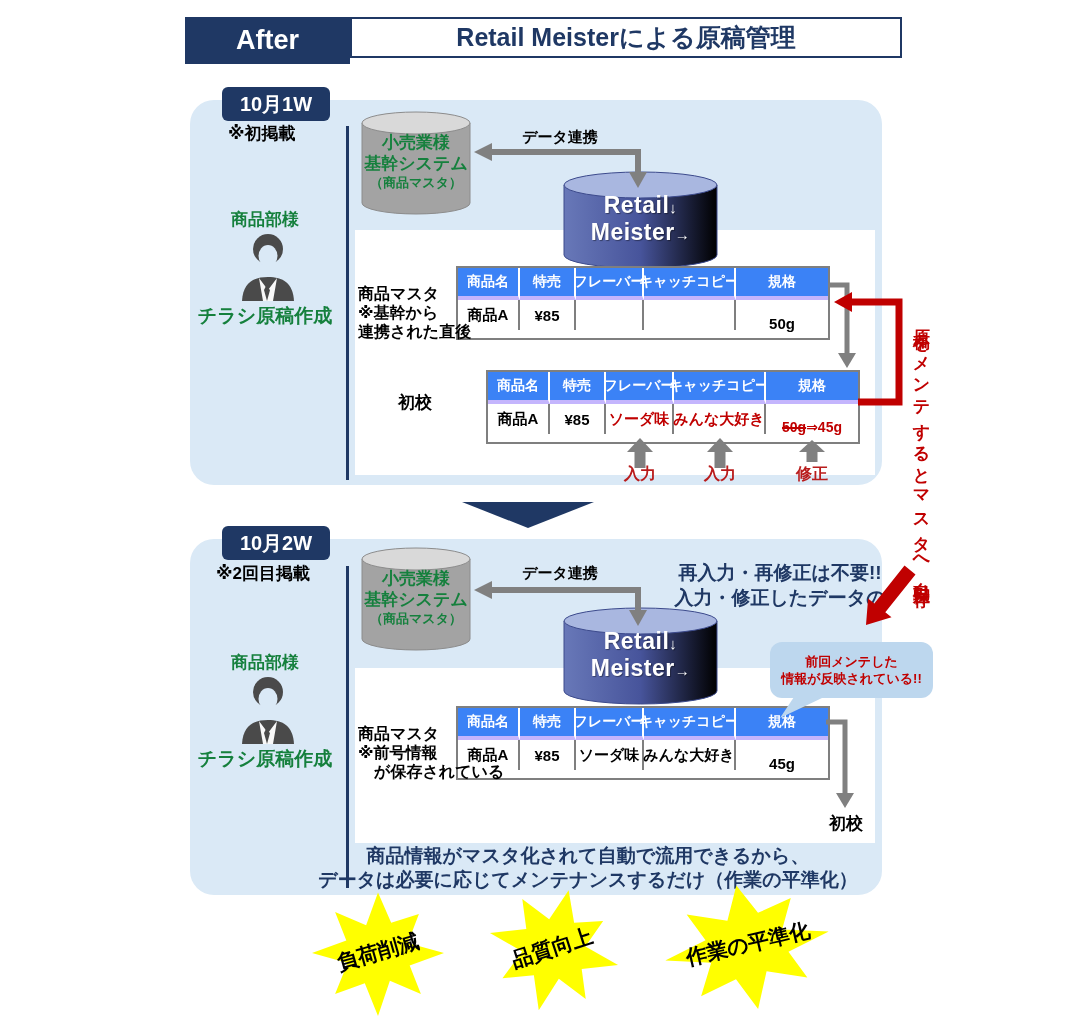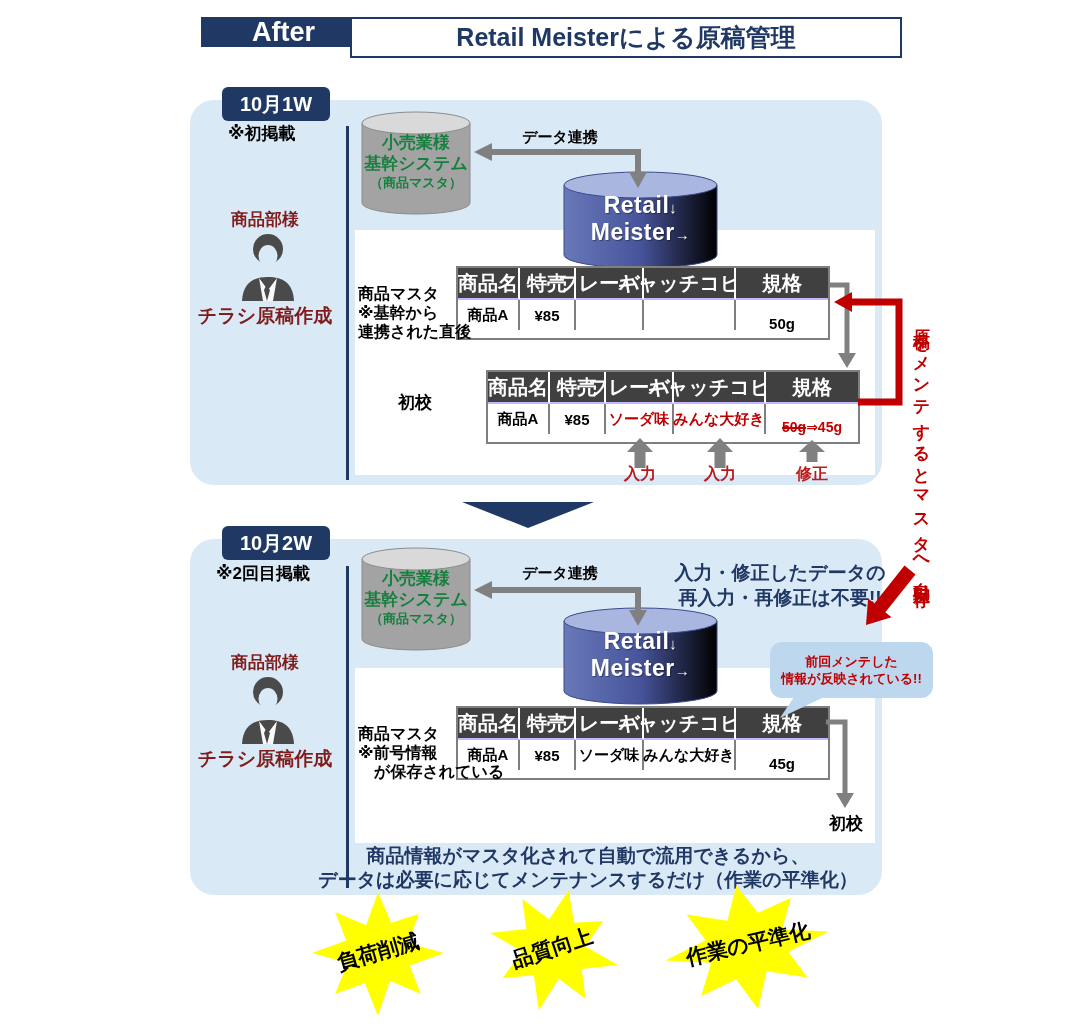--- a/index.html
+++ b/index.html
@@ -4,57 +4,57 @@
 <style>
   html,body { margin:0; padding:0; background:#fff; }
   .stage {
     position:relative; width:1070px; height:1030px; background:#fff;
     font-family:"Liberation Sans","DejaVu Sans",sans-serif;
     overflow:hidden;
   }
   .abs { position:absolute; }
 
   
-  .after-box { left:185px; top:17px; width:165px; height:30px; background:#1F3864;
-    color:#fff; font-size:27px; font-weight:bold; display:flex; align-items:center; justify-content:center;margin-left:16px; }
+  .after-box { left:185px; top:17px; width:165px; height:47px; background:#1F3864;
+    color:#fff; font-size:27px; font-weight:bold; display:flex; align-items:center; justify-content:center; }
   .title-box { left:350px; top:17px; width:548px; height:37px; background:#fff;
     border:2px solid #1F3864; color:#1F3864; font-size:25px; font-weight:bold;
     display:flex; align-items:center; justify-content:center; white-space:nowrap; }
 
   
   .panel { background:#DAE9F6; border-radius:24px; }
   .panel1 { left:190px; top:100px; width:692px; height:385px; }
   .panel2 { left:190px; top:539px; width:692px; height:356px; }
   .week-badge { width:108px; height:34px; background:#1F3864; border-radius:6px;
     color:#fff; font-size:20px; font-weight:bold; display:flex; align-items:center; justify-content:center; z-index:4;}
   .week-note { font-size:17px; font-weight:bold; color:#000; white-space:nowrap; z-index:4;}
   .divider { width:3px; background:#1F3864; z-index:3;}
   .whitebox { background:#fff; z-index:2; }
 
   
-  .role-label,.task-label { color:#7f1d1d; font-weight:bold; white-space:nowrap; z-index:4; }
+  .role-label,.task-label { color:#15803d; font-weight:bold; white-space:nowrap; z-index:4; }
   .role-label { font-size:17px; width:80px; text-align:center; }
   .task-label { font-size:19px; width:140px; text-align:center; }
 
   
   .cyl-text { z-index:5; text-align:center; color:#15803d; font-weight:bold; }
   .cyl-text .l1,.cyl-text .l2 { font-size:17px; line-height:21px; white-space:nowrap;}
   .cyl-text .l3 { font-size:13px; line-height:17px; white-space:nowrap;}
   .rm-logo { z-index:5; text-align:center; color:#fff; font-weight:bold; font-size:23px; line-height:25px; white-space:nowrap;
     text-shadow:1px 1px 1px rgba(0,0,0,.4); letter-spacing:.5px;}
   .rm-logo .arr { font-size:15px; }
 
   .link-label { font-size:15px; font-weight:bold; color:#000; width:120px; text-align:center; z-index:5; white-space:nowrap;}
 
   
   .dtable { z-index:6; border:2px solid #7F7F7F; display:flex; flex-direction:column; background:#fff;}
   .trow { display:flex; }
-  .th { background:#404040; color:#fff; font-weight:bold; font-size:20px; height:32px;
+  .th { background:#3b82f6; color:#fff; font-weight:bold; font-size:14px; height:32px;
     display:flex; align-items:center; justify-content:center; box-sizing:border-box;
-    border-right:2px solid #fff; border-bottom:2px solid #c4b5fd; white-space:nowrap;}
+    border-right:2px solid #fff; border-bottom:4px solid #c4b5fd; white-space:nowrap;}
   .th:last-child { border-right:none; }
   .td { background:#fff; color:#000; font-weight:bold; font-size:15px; height:30px;
     display:flex; align-items:center; justify-content:center; box-sizing:border-box;
     border-right:2px solid #7F7F7F; white-space:nowrap;}
   .td:last-child { border-right:none;margin-top:8px; }
   .c0{width:62px;} .c1{width:56px;} .c2{width:68px;} .c3{width:92px;} .c4{width:92px;}
   .red-text { color:#C00000; }
   .strike { text-decoration:line-through; text-decoration-thickness:2px; }
   .spec-red { font-size:14px; }
 
@@ -214,22 +214,22 @@
   </svg>
   <div class="abs cyl-text" style="left:362px; top:568px; width:108px;">
     <div class="l1">小売業様</div>
     <div class="l2">基幹システム</div>
     <div class="l3">（商品マスタ）</div>
   </div>
 
   <div class="abs link-label" style="left:500px; top:564px;">データ連携</div>
 
   <div class="abs no-rework" style="left:655px; top:560px;">
+    <div>再入力・再修正は不要!!</div>
     <div>入力・修正したデータの</div>
-    <div>再入力・再修正は不要!!</div>
   </div>
 
   <div class="abs whitebox" style="left:355px; top:668px; width:520px; height:175px;"></div>
 
   <svg class="abs" style="left:562px; top:607px; z-index:4;" width="157" height="98" viewBox="0 0 157 98">
     <path d="M2,14 v70 a76.5,13 0 0 0 153,0 v-70" fill="url(#rmbody)" stroke="#3C4A8C" stroke-width="1"></path>
     <ellipse cx="78.5" cy="14" rx="76.5" ry="13" fill="#A9B7E0" stroke="#3C4A8C" stroke-width="1"></ellipse>
   </svg>
   <div class="abs rm-logo" style="left:564px; top:629px; width:153px;">
     <div><span>Retail</span><span class="arr">↓</span></div>

